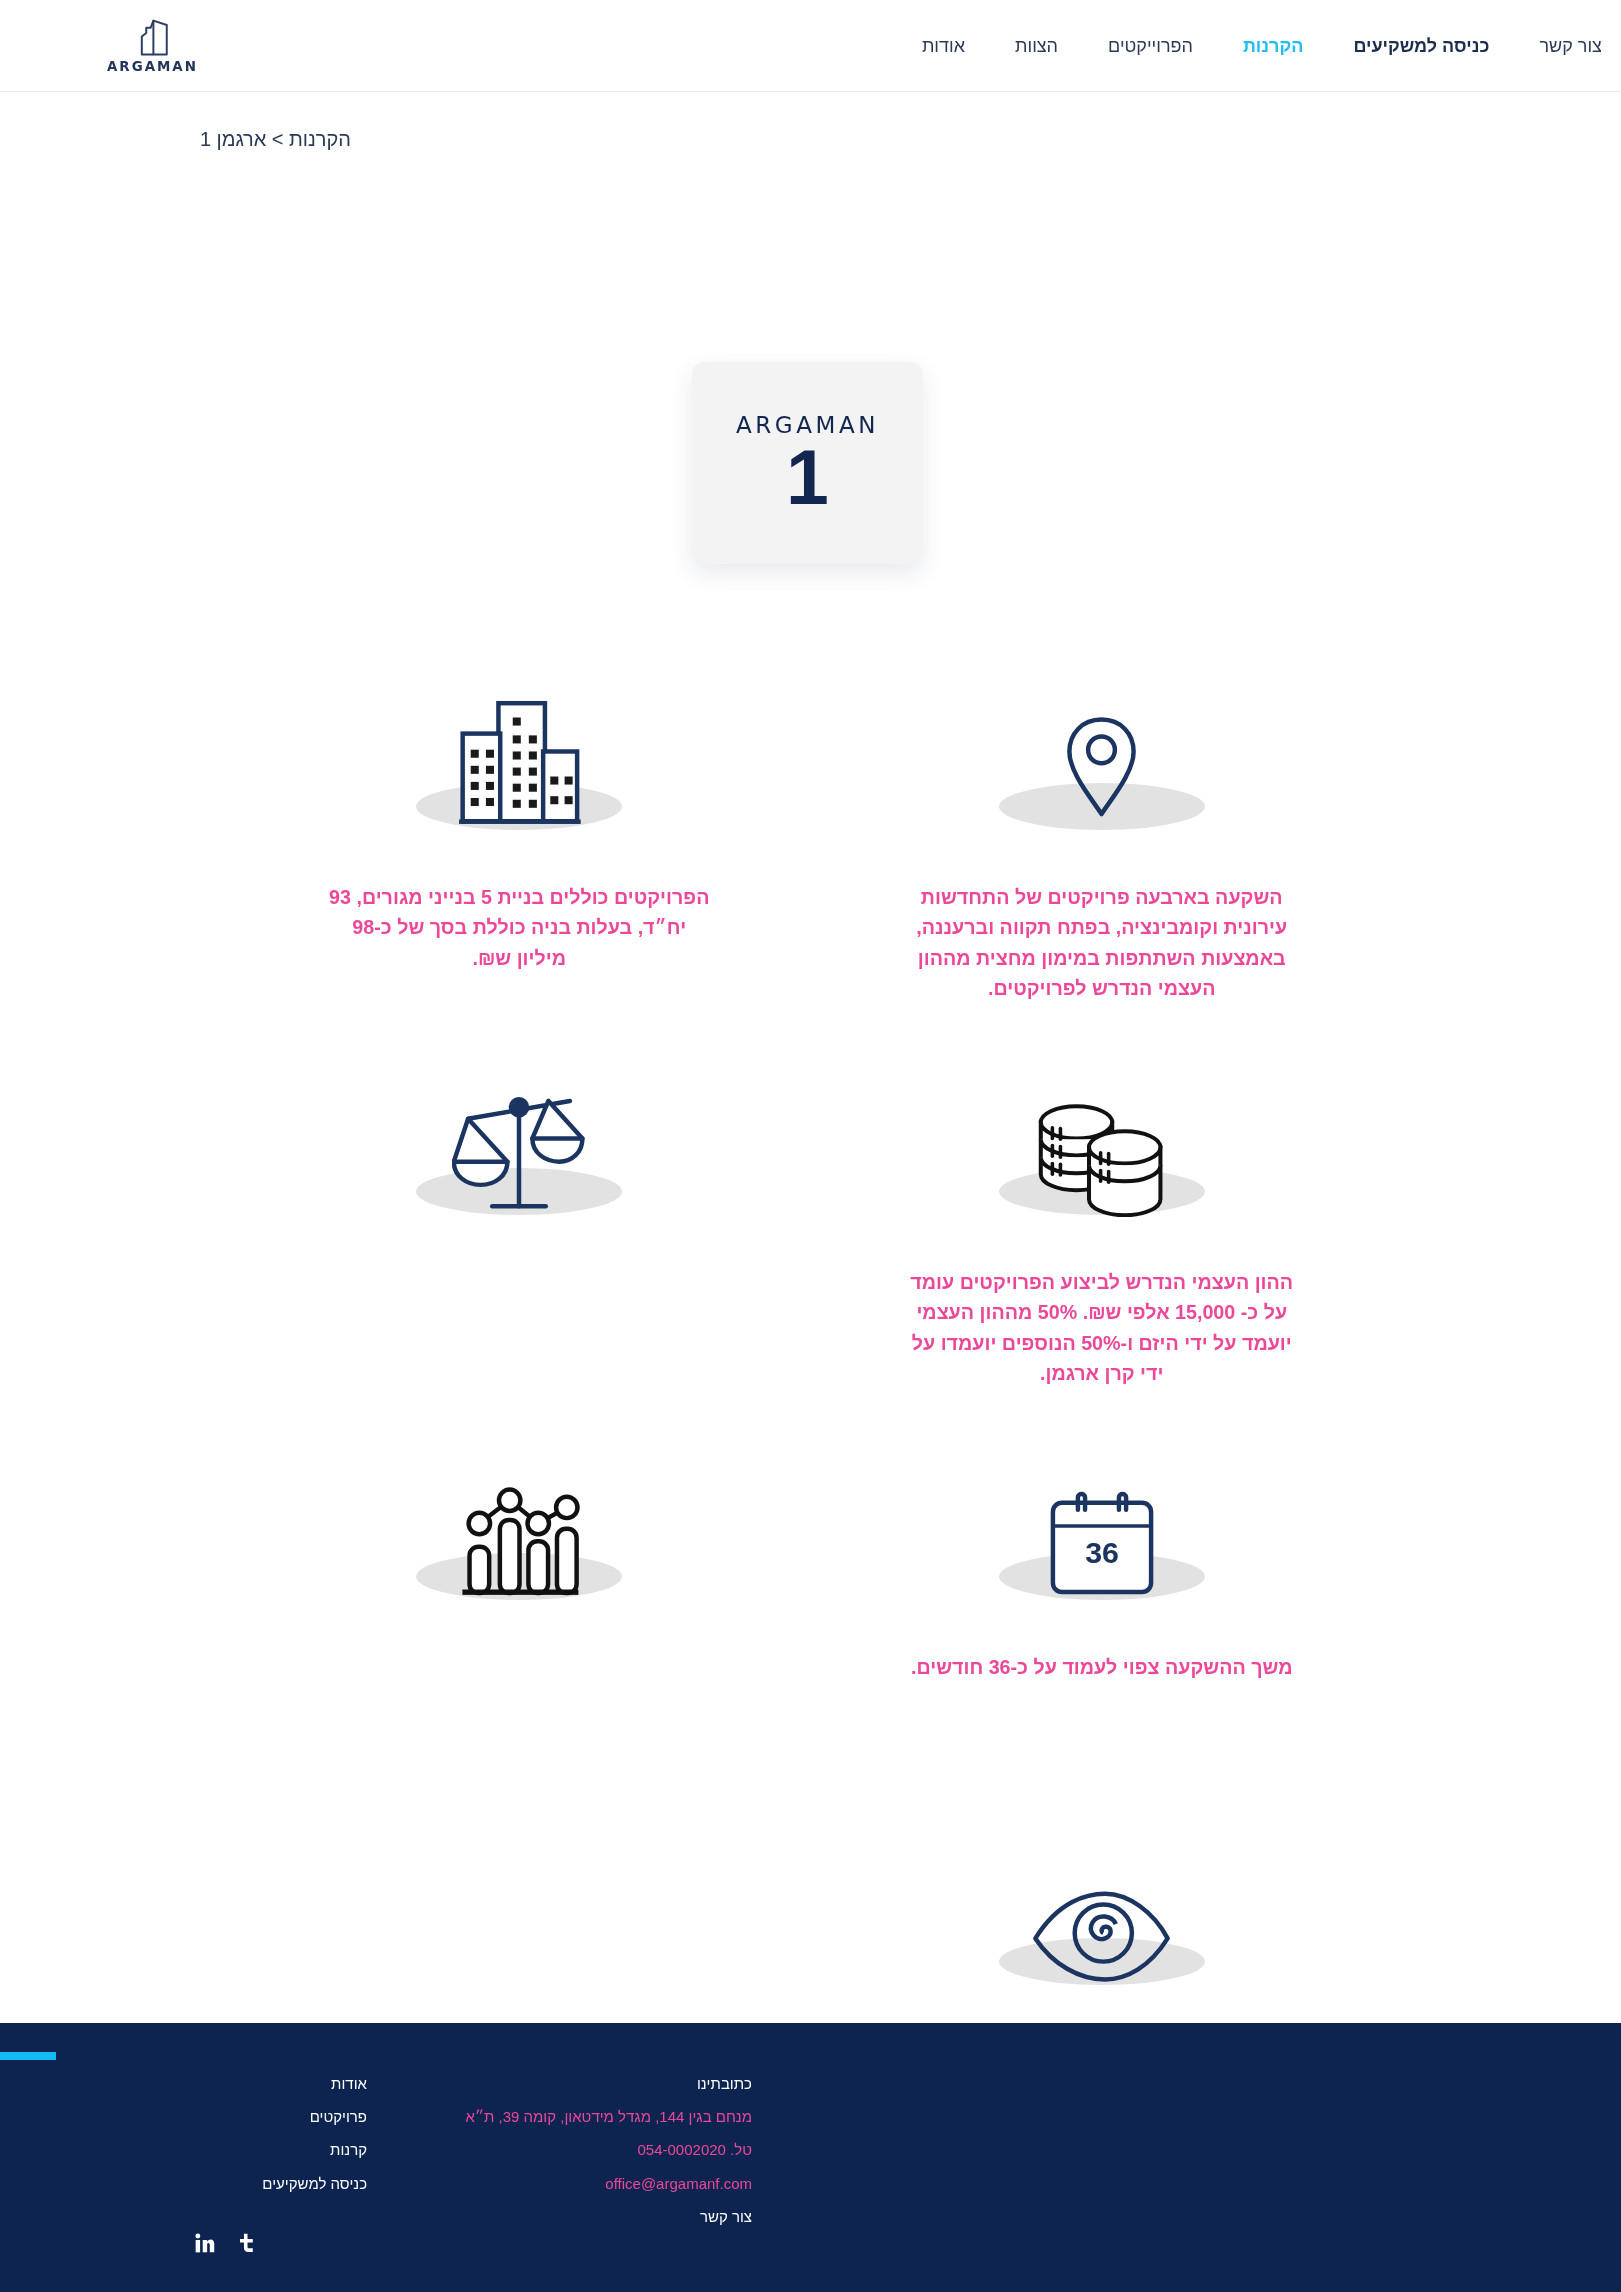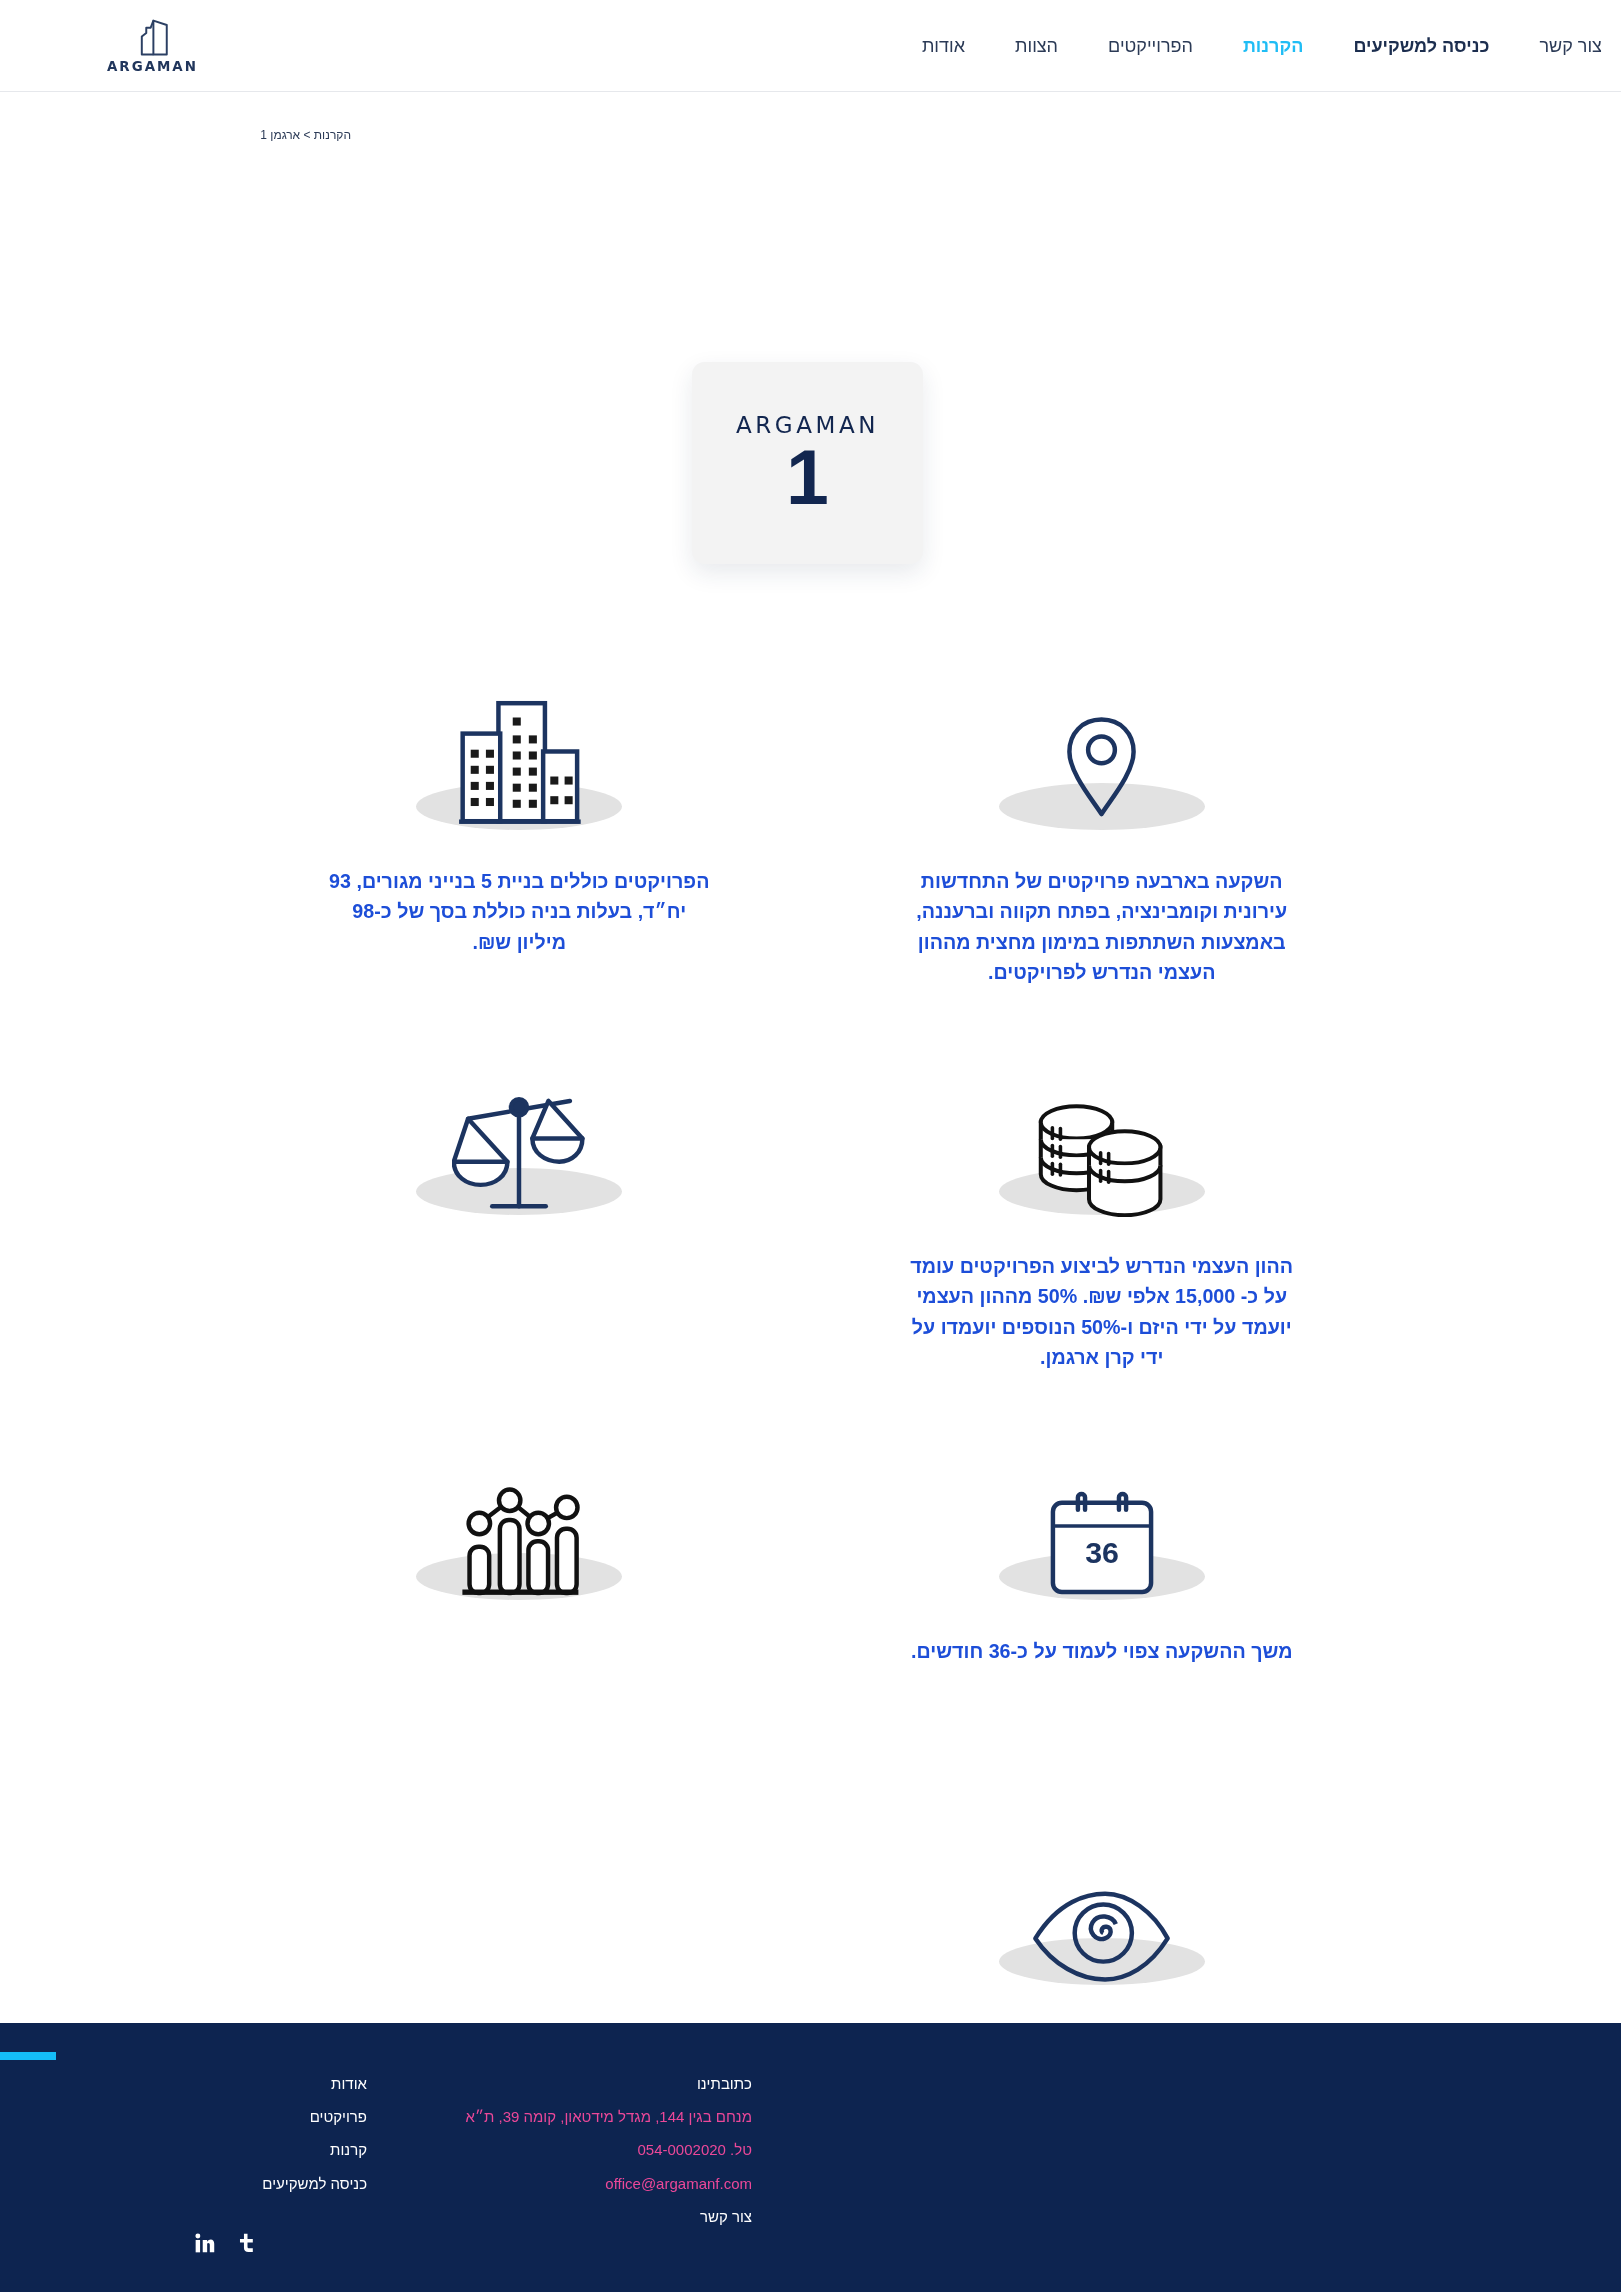--- a/index.html
+++ b/index.html
@@ -71,21 +71,21 @@
     display: flex;
     align-items: center;
     justify-content: flex-start;
     padding: 0 0 0 0;
     position: relative;
   }
   .breadcrumb {
     position: absolute;
     right: 1270px;
     top: 36px;
-    font-size: 12px;
+    font-size: 20px;
     color: #2b3a56;
     white-space: nowrap;
   }
 
   
   .main { flex: 1 1 auto; position: relative; }
 
   .hero-card {
     position: absolute;
     top: 200px;
@@ -152,27 +152,27 @@
     transform: translateX(-50%);
     width: 206px;
     height: 47px;
     border-radius: 50%;
     background: #e2e2e2;
     z-index: 0;
   }
   .icon-svg { position: relative; z-index: 1; }
 
   .feature-text {
-    margin-top: 34px;
+    margin-top: 50px;
     width: 385px;
     text-align: center;
     font-size: 19.7px;
     line-height: 1.55;
     font-weight: 700;
-    color: #1d4ed8;
+    color: #ec4899;
   }
 
   
   .footer {
     flex: 0 0 270px;
     background: #0d2450;
     position: relative;
     padding: 50px 125px 0 125px;
     display: flex;
     flex-direction: row-reverse;

